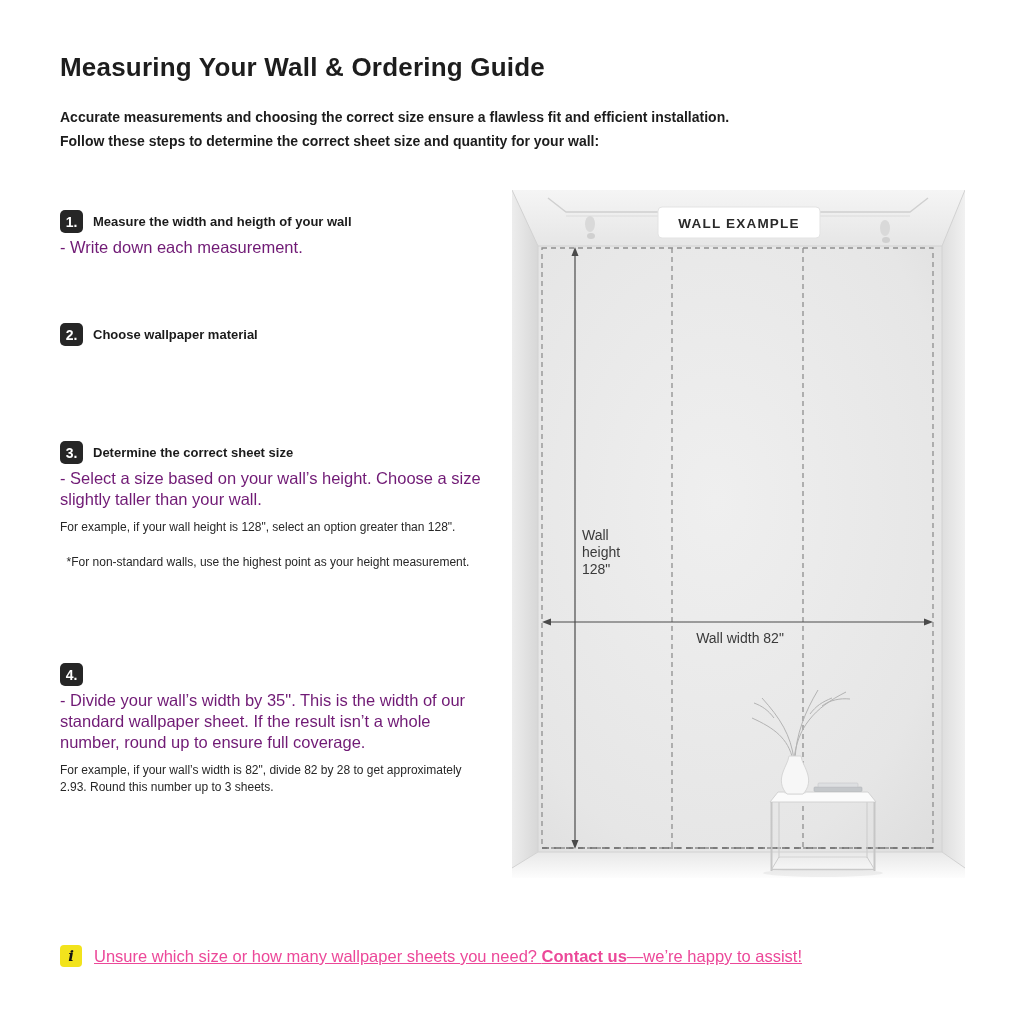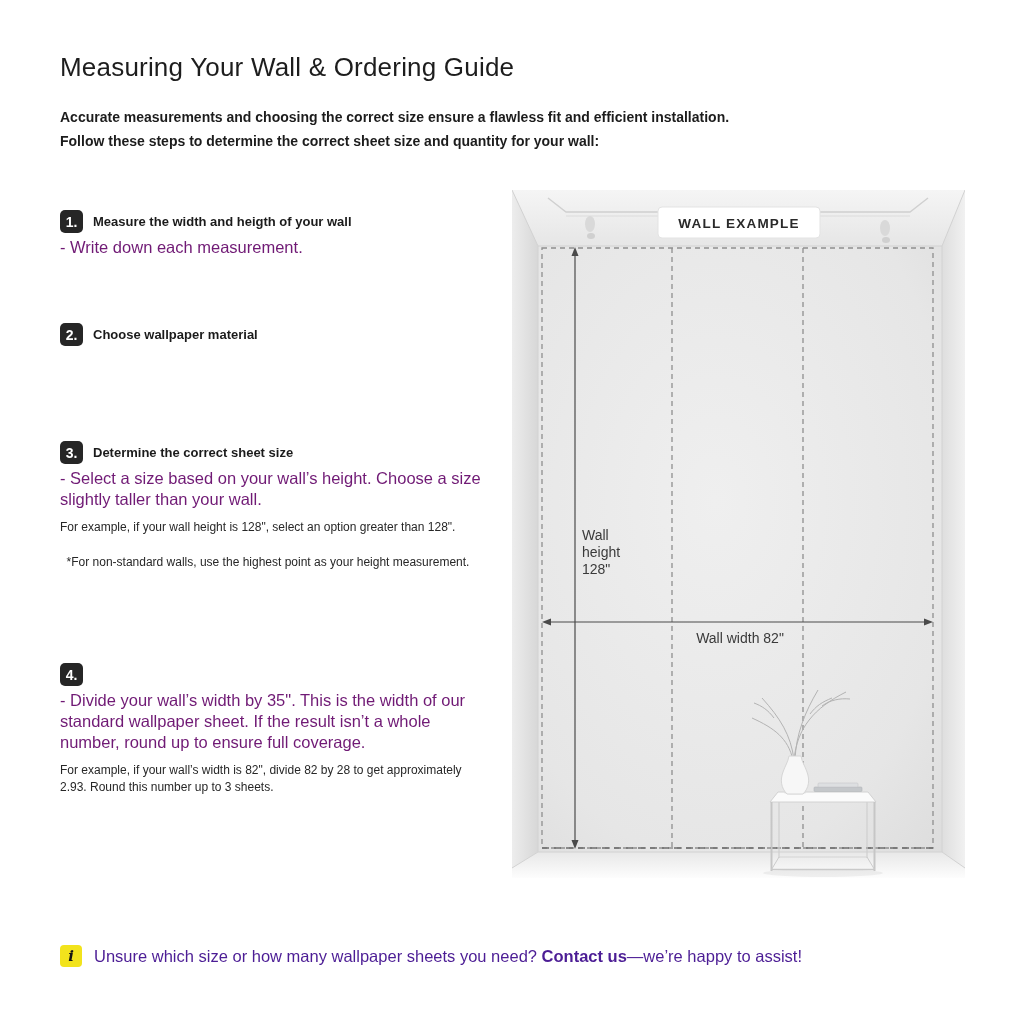--- a/index.html
+++ b/index.html
@@ -8,21 +8,21 @@
     width:1024px;height:1024px;
     background:#ffffff;
     font-family:"Liberation Sans", sans-serif;
     color:#1e1e1e;
     overflow:hidden;
   }
   .abs{position:absolute;}
   h1.page-title{
     left:60px;top:52px;
     margin:0;
-    font-size:26px;font-weight:400;color:#1d1d1d;
+    font-size:26px;font-weight:700;color:#1d1d1d;
     letter-spacing:0.2px;
   }
   .intro{
     left:60px;top:105px;width:930px;
     font-size:14px;font-weight:700;line-height:24px;color:#1c1c1c;
   }
   .intro p{margin:0;}
   .step{left:60px;width:434px;}
   .step-head{display:flex;align-items:center;gap:10px;margin:0 0 4px 0;}
   .badge{
@@ -49,21 +49,21 @@
   }
   .info-icon{
     flex:0 0 auto;
     width:22px;height:22px;border-radius:4px;
     background:#f2e31c;color:#141414;
     font-family:"DejaVu Serif", serif;
     font-style:italic;font-weight:700;font-size:15px;
     display:flex;align-items:center;justify-content:center;
     margin-top:1px;
   }
-  .footer-note p{margin:0;font-size:16.5px;line-height:24px;color:#4c1d95;}
+  .footer-note p{margin:0;font-size:16.5px;line-height:24px;color:#ec4899;text-decoration:underline;}
   .footer-note strong{font-weight:700;}
 </style>
 </head>
 <body>
 
 <div class="page">
 
   <h1 class="abs page-title">Measuring Your Wall &amp; Ordering Guide</h1>
 
   <div class="abs intro">

